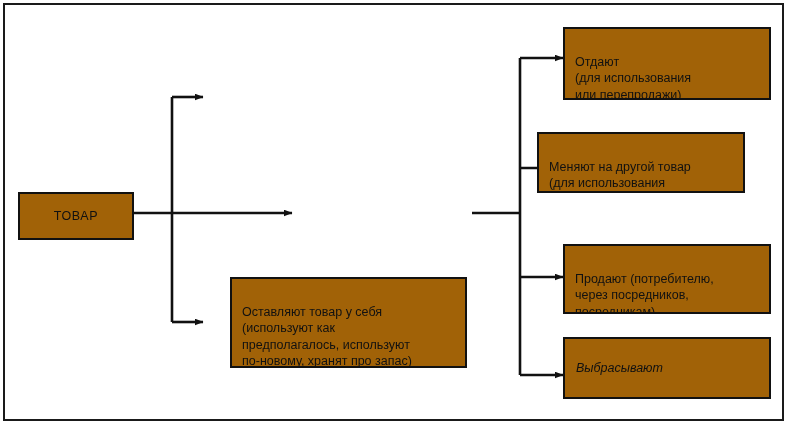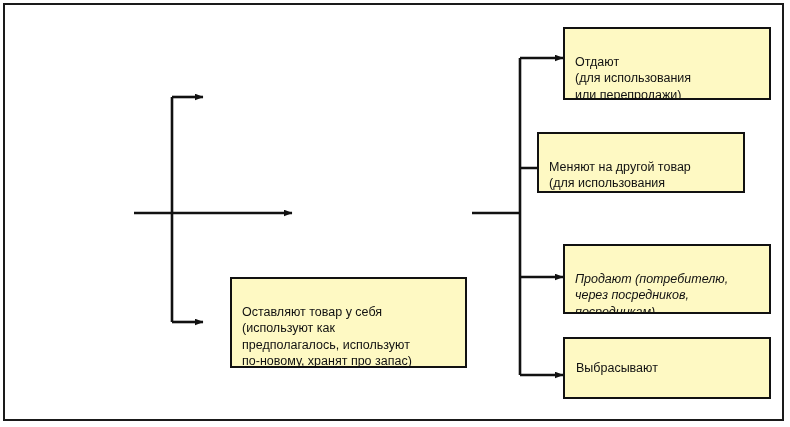--- a/index.html
+++ b/index.html
@@ -30,21 +30,21 @@
     position: absolute;
     left: 0;
     top: 0;
     width: 790px;
     height: 427px;
   }
   .node {
     position: absolute;
     box-sizing: border-box;
     border: 2px solid #111111;
-    background: #fef9c3;
+    background: #a16207;
     color: #111111;
     font-size: 12.5px;
     line-height: 16.5px;
     white-space: pre-line;
     overflow: hidden;
   }
   .node .node-text {
     display: block;
     white-space: pre-line;
   }
@@ -56,20 +56,21 @@
     align-items: center;
     justify-content: center;
     text-align: center;
     letter-spacing: 0.6px;
     font-size: 12.5px;
   }
   .node.vcenter {
     display: flex;
     align-items: center;
     padding-left: 11px;
+    font-style: italic;
   }
 </style>
 </head>
 <body>
 
 <div id="canvas">
 
   <div id="frame"></div>
 
   <svg id="wires" viewBox="0 0 790 427" xmlns="http://www.w3.org/2000/svg">
@@ -92,20 +93,23 @@
     <line x1="472" y1="213" x2="520" y2="213" stroke="#111111" stroke-width="2.6"></line>
 
     <line x1="520" y1="58" x2="520" y2="375" stroke="#111111" stroke-width="2.6"></line>
 
     <line x1="520" y1="58" x2="563" y2="58" stroke="#111111" stroke-width="2.6" marker-end="url(#arrowhead)"></line>
     <line x1="520" y1="168" x2="563" y2="168" stroke="#111111" stroke-width="2.6" marker-end="url(#arrowhead)"></line>
     <line x1="520" y1="277" x2="563" y2="277" stroke="#111111" stroke-width="2.6" marker-end="url(#arrowhead)"></line>
     <line x1="520" y1="375" x2="563" y2="375" stroke="#111111" stroke-width="2.6" marker-end="url(#arrowhead)"></line>
   </svg>
 
+  <div class="node center-node" id="node-root" style="left: 18px; top: 192px; width: 116px; height: 48px;">
+    <span class="node-text">ТОВАР</span>
+  </div>
 
 
 
   <div class="node pad" id="node-branch-2" style="left: 203px; top: 277px; width: 237px; height: 91px; margin-left: 27px;">
     <span class="node-text">Оставляют товар у себя
 (используют как
 предполагалось, используют
 по-новому, хранят про запас)</span>
   </div>
 
@@ -114,21 +118,21 @@
 (для использования
 или перепродажи)</span>
   </div>
 
   <div class="node pad" id="node-outcome-1" style="left: 537px; top: 132px; width: 208px; height: 61px;">
     <span class="node-text">Меняют на другой товар
 (для использования
 или перепродажи)</span>
   </div>
 
-  <div class="node pad" id="node-outcome-2" style="left: 563px; top: 244px; width: 208px; height: 70px; font-style: italic;">
+  <div class="node pad" id="node-outcome-2" style="left: 563px; top: 244px; width: 208px; height: 70px;">
     <span class="node-text">Продают (потребителю,
 через посредников,
 посредникам)</span>
   </div>
 
   <div class="node vcenter" id="node-outcome-3" style="left: 563px; top: 337px; width: 208px; height: 62px;">
     <span class="node-text">Выбрасывают</span>
   </div>
 
 </div>

